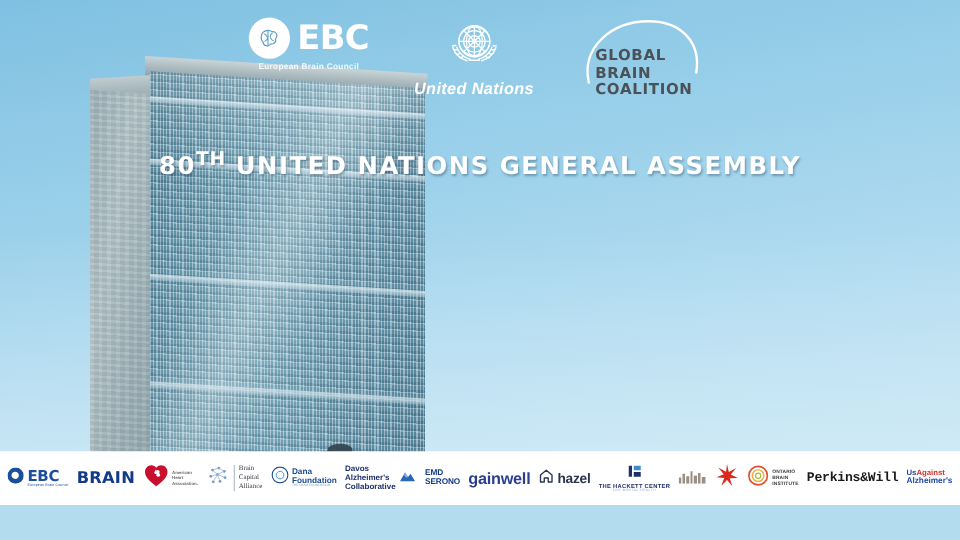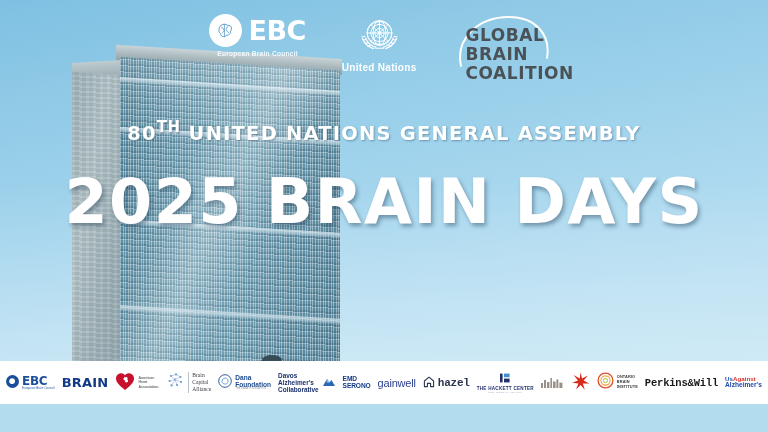--- a/index.html
+++ b/index.html
@@ -99,28 +99,28 @@
     width:33px;height:33px;border-radius:50%;
     background:#ffffff;display:flex;align-items:center;justify-content:center;
   }
   .ebc-text{
     color:#fff;font-weight:bold;font-size:27px;letter-spacing:-0.5px;line-height:1;
     font-family:"DejaVu Sans",sans-serif;
   }
   .ebc-sub{color:#f2fafe;font-size:6.6px;letter-spacing:.25px;font-weight:bold;}
 
   .logo-un{display:flex;flex-direction:column;align-items:center;gap:2px;}
-  .un-sub{color:#fff;font-size:10px;font-weight:bold;letter-spacing:.3px;}
+  .un-sub{color:#fff;font-size:13px;font-weight:bold;letter-spacing:.3px;font-style:italic;}
 
   .logo-gbc{position:relative;width:106px;height:54px;}
   .gbc-arc{position:absolute;left:0;top:0;}
   .gbc-text{
-    position:absolute;left:13px;top:12px;
+    position:absolute;left:13px;top:24px;
     color:#4a5257;font-weight:bold;line-height:1.13;
-    font-size:17px;letter-spacing:.55px;
+    font-size:12px;letter-spacing:.55px;
     font-family:"DejaVu Sans",sans-serif;
   }
   .gbc-text span{display:block;}
 
   
   .hero{position:absolute;left:0;right:0;top:118px;text-align:center;z-index:5;}
   .kicker{
     color:#ffffff;font-weight:bold;font-size:19.5px;letter-spacing:1.2px;
     text-shadow:1px 1.5px 2px rgba(40,70,90,.42);
     font-family:"DejaVu Sans",sans-serif;
@@ -152,22 +152,22 @@
 
   .t-ebc{color:#1b4f9b;font-weight:bold;font-size:12px;letter-spacing:-.3px;font-family:"DejaVu Sans",sans-serif;}
   .t-ebc-sub{color:#1b4f9b;font-size:2.9px;letter-spacing:.1px;}
   .t-brain{color:#123a86;font-weight:bold;font-size:13px;letter-spacing:.2px;font-family:"DejaVu Sans",sans-serif;}
   .t-aha{color:#6b6b6b;font-weight:bold;font-size:3.5px;line-height:1.25;}
   .t-bca{color:#3c3c46;font-size:5.6px;line-height:1.22;font-family:"Liberation Serif",serif;}
   .t-dana{color:#1c4b8f;font-weight:bold;font-size:6.6px;line-height:1.1;}
   .t-dana-sub{color:#8899aa;font-size:2.6px;}
   .t-davos{color:#1b2f6b;font-weight:bold;font-size:6.4px;line-height:1.12;}
   .t-emd{color:#123a86;font-weight:bold;font-size:6.6px;line-height:1.0;letter-spacing:-.1px;}
-  .t-gain{color:#2b3f8f;font-weight:normal;font-size:11px;letter-spacing:-.2px;}
-  .t-hazel{color:#2c3550;font-weight:bold;font-size:11px;letter-spacing:-.2px;font-family:Liberation Mono, monospace;}
+  .t-gain{color:#2b3f8f;font-weight:bold;font-size:13px;letter-spacing:-.2px;}
+  .t-hazel{color:#2c3550;font-weight:bold;font-size:11px;letter-spacing:-.2px;}
   .t-hack{color:#22306a;font-weight:bold;font-size:4.6px;letter-spacing:.25px;}
   .t-hack-sub{color:#9aa6c0;font-size:2.5px;letter-spacing:.5px;}
   .t-mead-top{color:#9bb7cf;font-size:3px;letter-spacing:.6px;}
   .t-mead{color:#2f4f70;font-size:8.2px;letter-spacing:.4px;font-family:"Liberation Serif",serif;}
   .t-mead-sub{color:#9bb7cf;font-size:3px;letter-spacing:.55px;}
   .t-obi{color:#3a3a3a;font-weight:bold;font-size:3.9px;line-height:1.25;letter-spacing:.1px;}
   .t-pw{color:#1a1a1a;font-weight:bold;font-size:10.5px;letter-spacing:-.2px;font-family:Liberation Mono, monospace;}
   .t-usa1{color:#1f49a8;font-weight:bold;font-size:6.2px;line-height:1.05;}
   .t-usa-red{color:#d33228;}
   .t-usa2{color:#1f49a8;font-weight:bold;font-size:6.6px;line-height:1.05;}
@@ -249,21 +249,20 @@
       <div class="gbc-text">
         <span>GLOBAL</span>
         <span>BRAIN</span>
         <span>COALITION</span>
       </div>
     </div>
   </div>
 
   <div class="hero">
     <div class="kicker"><span>80</span><sup>TH</sup><span> UNITED NATIONS GENERAL ASSEMBLY</span></div>
-    <div class="headline">2025 BRAIN DAYS</div>
   </div>
 
   <div class="sponsors">
 
     <div class="sp sp-stack">
       <span>
         <svg width="13" height="13" viewBox="0 0 13 13">
             <circle cx="6.5" cy="6.5" r="6.5" fill="#1b4f9b"></circle>
           <path d="M3.2 6.2c0-1.6 1.3-2.9 2.9-2.9 1.7 0 3 1.2 3 2.8 0 1.7-1.3 3-3 3-1.6 0-2.9-1.3-2.9-2.9z" fill="#ffffff"></path>
           </svg>

